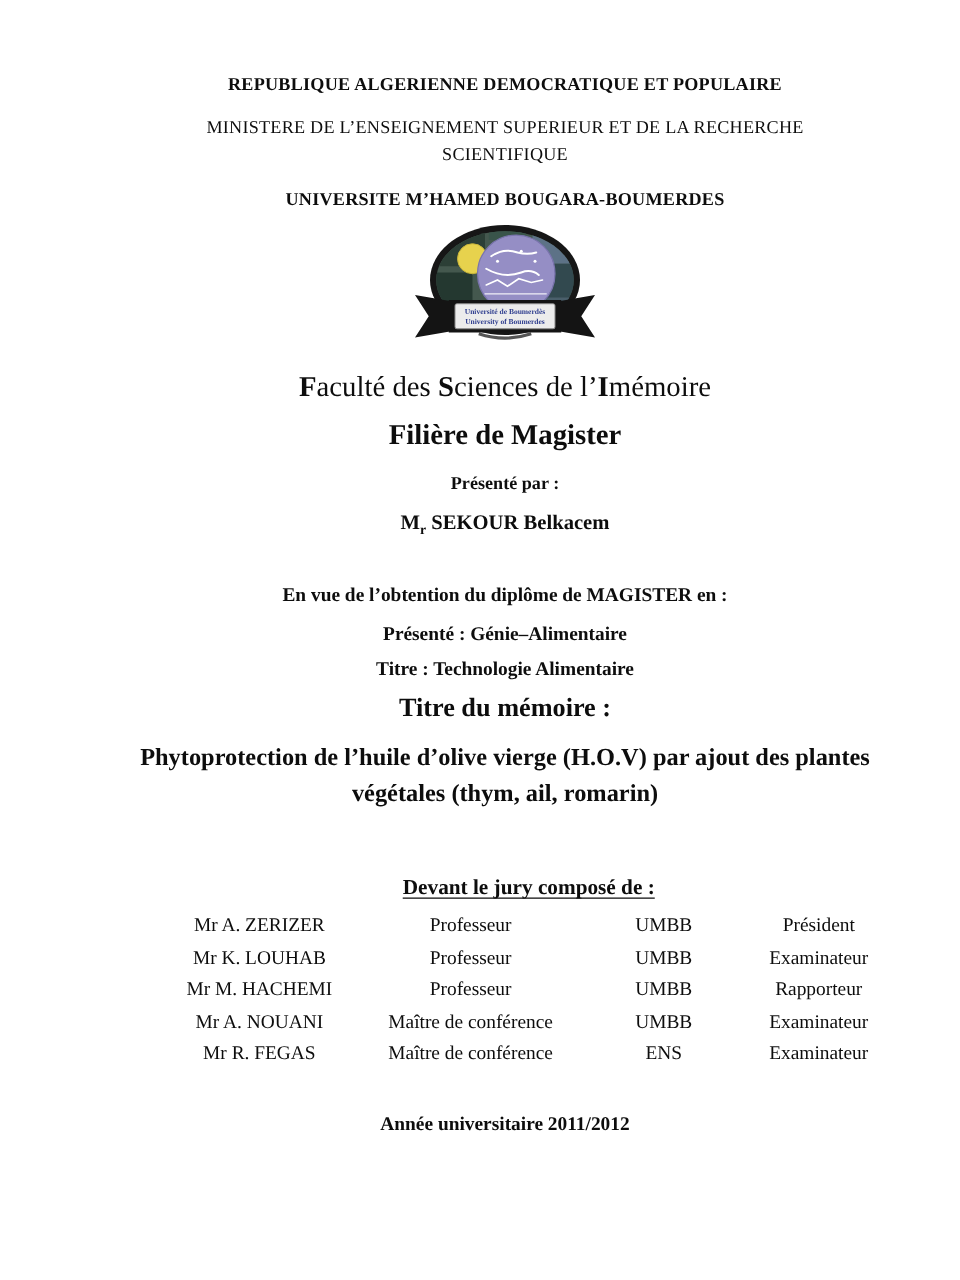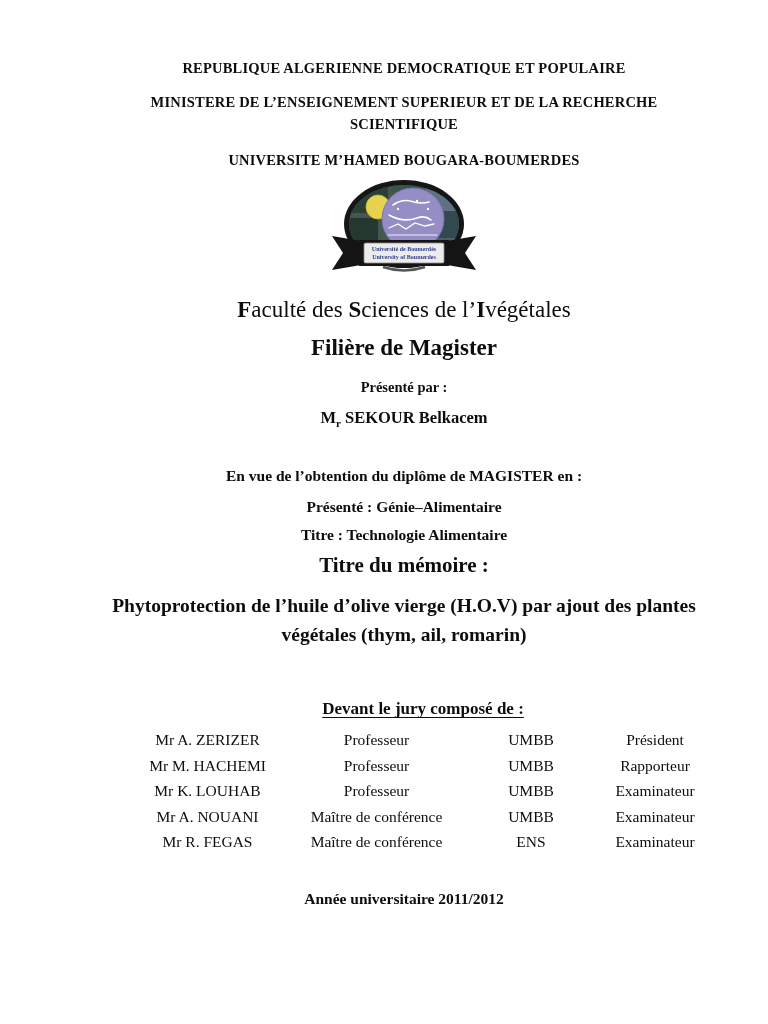--- a/index.html
+++ b/index.html
@@ -6,21 +6,21 @@
   body {
     width: 768px; height: 1024px;
     background: #ffffff;
     font-family: "Liberation Serif", "DejaVu Serif", serif;
     color: #0d0d0d;
     -webkit-font-smoothing: antialiased;
   }
   .page { width: 768px; height: 1024px; overflow: hidden; text-align: center; padding-left: 20px; }
 
   .republic   { padding-top: 60px; font-size: 14.5px; font-weight: bold; letter-spacing: .2px; }
-  .ministry   { margin: 15px auto 0; max-width: 580px; font-size: 14.5px; font-weight: bold; line-height: 1.5; letter-spacing: .2px; }
+  .ministry   { margin: 15px auto 0; max-width: 580px; font-size: 14.5px; font-weight: normal; line-height: 1.5; letter-spacing: .2px; }
   .university { margin-top: 16px; font-size: 14.5px; font-weight: bold; letter-spacing: .2px; }
 
   .logo-wrap  { margin-top: 9px; height: 110px; }
   .logo-wrap svg { display: inline-block; }
 
   .faculty    { margin-top: 9px; font-size: 23px; }
   .faculty b  { font-weight: bold; }
   .degree     { margin-top: 12px; font-size: 23px; font-weight: bold; }
   .presented  { margin-top: 18px; font-size: 14.5px; font-weight: bold; }
   .author     { margin-top: 12px; font-size: 16.5px; font-weight: bold; }
@@ -90,21 +90,21 @@
         <polygon points="1,58 30,63 30,87 1,92 12,75"></polygon>
         <polygon points="145,58 116,63 116,87 145,92 134,75"></polygon>
         <rect x="28" y="62" width="90" height="26"></rect>
       </g>
       <rect x="33" y="65" width="80" height="20" rx="1.5" fill="#ececec" stroke="#8a8a8a" stroke-width="0.8"></rect>
       <text x="73" y="73" text-anchor="middle" font-family="Liberation Serif, serif" font-size="6" font-weight="bold" fill="#2f3e8f">Université de Boumerdès</text>
       <text x="73" y="81" text-anchor="middle" font-family="Liberation Serif, serif" font-size="6" font-weight="bold" fill="#2f3e8f">University of Boumerdes</text>
     </svg>
   </div>
 
-  <div class="faculty"><b>F</b><span>aculté des </span><b>S</b><span>ciences de l’</span><b>I</b><span>végétales</span></div>
+  <div class="faculty"><b>F</b><span>aculté des </span><b>S</b><span>ciences de l’</span><b>I</b><span>mémoire</span></div>
 
   <div class="degree">Filière de Magister</div>
 
   <div class="presented">Présenté par :</div>
 
   <div class="author"><span>M</span><sub>r</sub><span> SEKOUR Belkacem</span></div>
 
   <div class="purpose">En vue de l’obtention du diplôme de MAGISTER en :</div>
   <div class="filiere">Présenté : Génie–Alimentaire</div>
   <div class="option">Titre : Technologie Alimentaire</div>
@@ -122,30 +122,30 @@
           <col class="c4">
         </colgroup>
       <tbody>
         <tr>
           <td>Mr A. ZERIZER</td>
           <td>Professeur</td>
           <td>UMBB</td>
           <td>Président</td>
         </tr>
         <tr>
+          <td>Mr K. LOUHAB</td>
+          <td>Professeur</td>
+          <td>UMBB</td>
+          <td>Examinateur</td>
+        </tr>
+        <tr>
           <td>Mr M. HACHEMI</td>
           <td>Professeur</td>
           <td>UMBB</td>
           <td>Rapporteur</td>
-        </tr>
-        <tr>
-          <td>Mr K. LOUHAB</td>
-          <td>Professeur</td>
-          <td>UMBB</td>
-          <td>Examinateur</td>
         </tr>
         <tr>
           <td>Mr A. NOUANI</td>
           <td>Maître de conférence</td>
           <td>UMBB</td>
           <td>Examinateur</td>
         </tr>
         <tr>
           <td>Mr R. FEGAS</td>
           <td>Maître de conférence</td>

